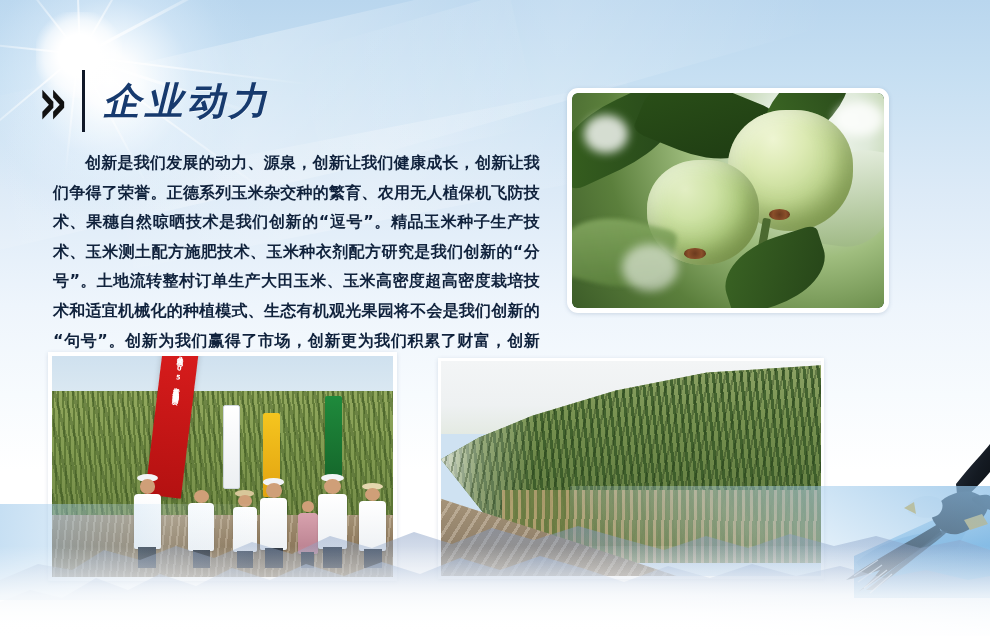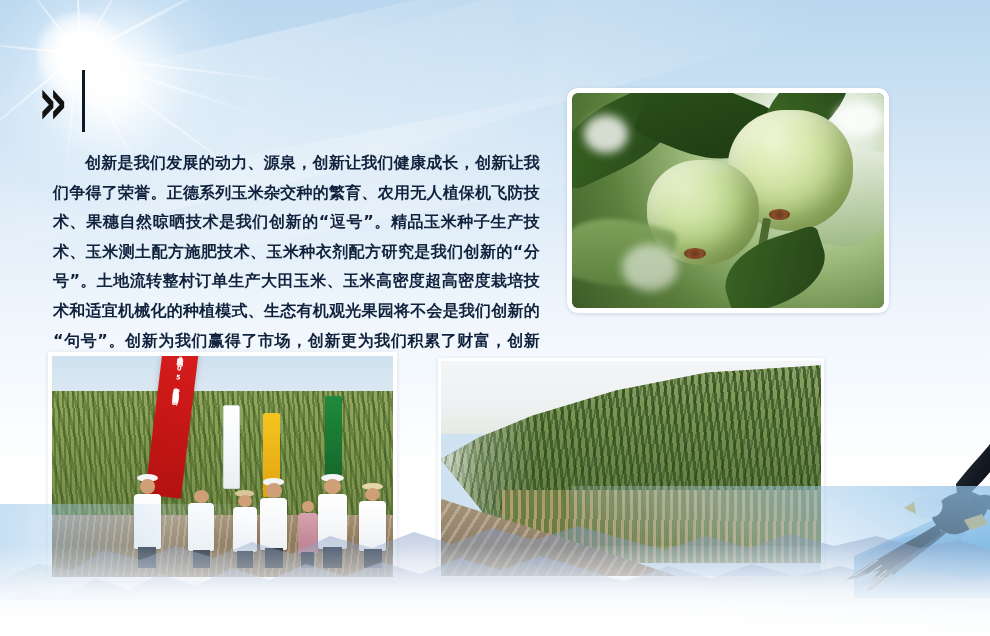--- a/index.html
+++ b/index.html
@@ -237,20 +237,21 @@
   <div class="ray r9"></div>
   <div class="ray r10"></div>
   <div class="ray r11"></div>
   <div class="sweep s1"></div>
   <div class="sweep s2"></div>
   <div class="sweep s3"></div>
 
   <div class="header">
     <span class="chev">»</span>
     <span class="divider"></span>
+    <span class="title">企业动力</span>
   </div>
 
   <div class="copy">创新是我们发展的动力、源泉，创新让我们健康成长，创新让我们争得了荣誉。正德系列玉米杂交种的繁育、农用无人植保机飞防技术、果穗自然晾晒技术是我们创新的“逗号”。精品玉米种子生产技术、玉米测土配方施肥技术、玉米种衣剂配方研究是我们创新的“分号”。土地流转整村订单生产大田玉米、玉米高密度超高密度栽培技术和适宜机械化的种植模式、生态有机观光果园将不会是我们创新的“句号”。创新为我们赢得了市场，创新更为我们积累了财富，创新将伴我们一路前行。</div>
 
   <div class="photo" id="photo-pears">
     <div class="inner">
       <div class="pear-bg"></div>
       <div class="leaf l1"></div>
       <div class="leaf l2"></div>
       <div class="leaf l3"></div>

